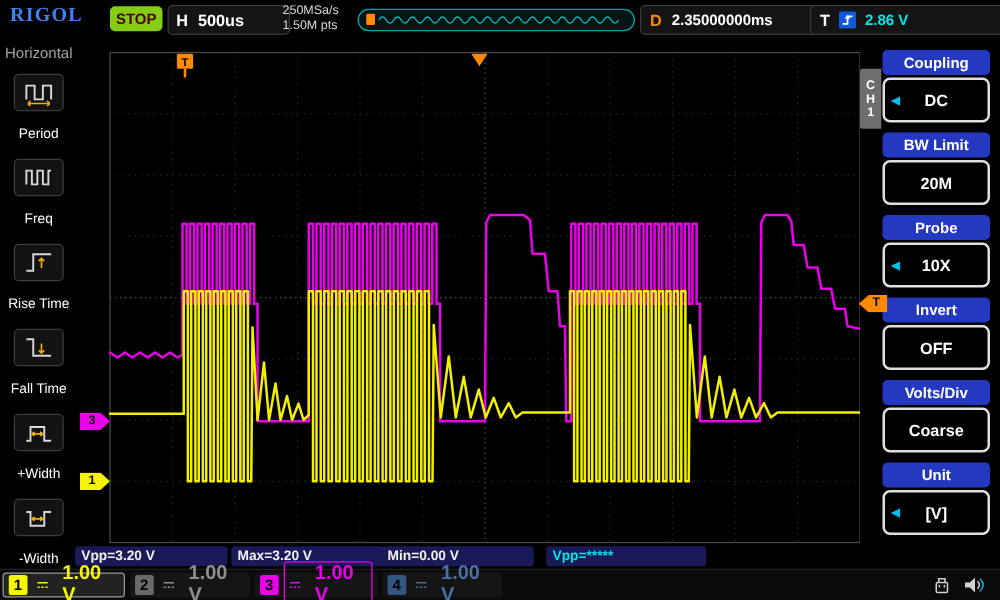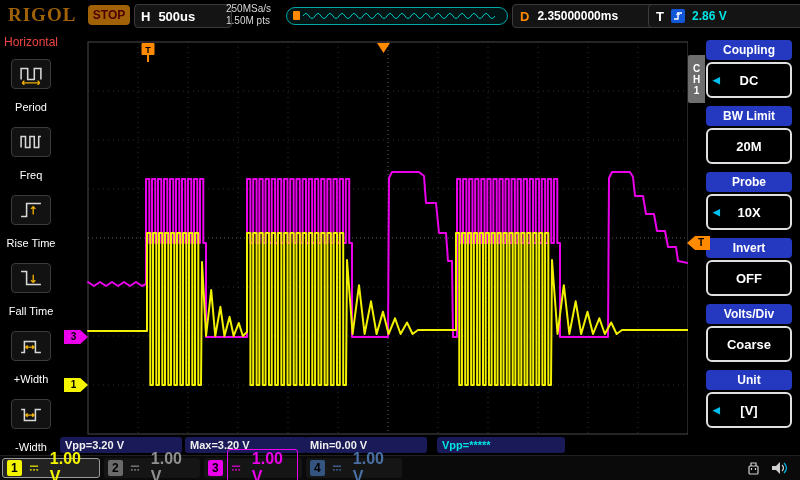--- a/index.html
+++ b/index.html
@@ -1,41 +1,41 @@
 <!DOCTYPE html>
 <html><head>
 <meta charset="utf-8">
 <style>
   html,body{margin:0;padding:0;background:#000;}
   .screen{position:relative;width:800px;height:480px;background:#000;overflow:hidden;
           font-family:"Liberation Sans",sans-serif;-webkit-user-select:none;user-select:none;}
 
   
   .topbar{position:absolute;left:0;top:0;width:800px;height:30px;background:#000;border-bottom:1px solid #1c1c1c;}
-  .logo{position:absolute;left:8px;top:4px;color:#a16207;font-weight:bold;font-size:19px;letter-spacing:1px;
+  .logo{position:absolute;left:8px;top:4px;color:#3b82f6;font-weight:bold;font-size:16px;letter-spacing:1px;
         font-family:"Liberation Serif",serif;}
-  .stop-chip{position:absolute;left:88px;top:5px;width:42px;height:20px;background:#a16207;color:#4d0000;
+  .stop-chip{position:absolute;left:88px;top:5px;width:42px;height:20px;background:#84cc16;color:#4d0000;
              font-weight:bold;font-size:12px;border-radius:4px;display:flex;align-items:center;justify-content:center;}
   .chip-dark{background:#141414;border:1px solid #3a3a3a;border-radius:4px;display:flex;align-items:center;}
   .h-chip{position:absolute;left:134px;top:4px;width:84px;height:22px;padding:0 6px;gap:8px;}
   .h-letter{color:#fff;font-weight:bold;font-size:13px;}
   .h-value{color:#fff;font-weight:bold;font-size:13px;}
   .rate{position:absolute;left:226px;top:3px;color:#d8d8d8;font-size:10px;line-height:12px;}
   .posbar{position:absolute;left:286px;top:7px;width:222px;height:18px;border:1px solid #00a8a8;border-radius:9px;
           background:#021414;box-sizing:border-box;}
   .d-chip{position:absolute;left:512px;top:4px;width:130px;height:22px;padding:0 7px;gap:8px;}
   .d-letter{color:#ff8a00;font-weight:bold;font-size:13px;}
   .d-value{color:#fff;font-weight:bold;font-size:12px;}
   .t-chip{position:absolute;left:648px;top:4px;width:146px;height:22px;padding:0 7px;gap:7px;}
   .t-letter{color:#fff;font-weight:bold;font-size:13px;}
   .t-value{color:#00e5e5;font-weight:bold;font-size:12px;}
 
   
   .sidebar{position:absolute;left:0;top:30px;width:62px;height:425px;background:#000;}
-  .side-title{color:#ef4444;font-size:12px;padding:5px 0 2px 4px;}
+  .side-title{color:#a3a3a3;font-size:12px;padding:5px 0 2px 4px;}
   .side-item{height:68px;display:flex;flex-direction:column;align-items:center;cursor:pointer;}
   .side-icon{width:38px;height:28px;margin-top:8px;border:1px solid #3c3c3c;border-radius:4px;background:#121212;
              display:flex;align-items:center;justify-content:center;}
   .side-icon svg .ln{stroke:#d8d8d8;fill:none;stroke-width:1.4;}
   .side-icon svg .acc{stroke:#f0b000;fill:none;stroke-width:1.2;}
   .side-label{color:#fff;font-size:11px;margin-top:12px;white-space:nowrap;}
 
   
   #scope{position:absolute;left:62px;top:30px;width:626px;height:425px;background:#000;}
 

